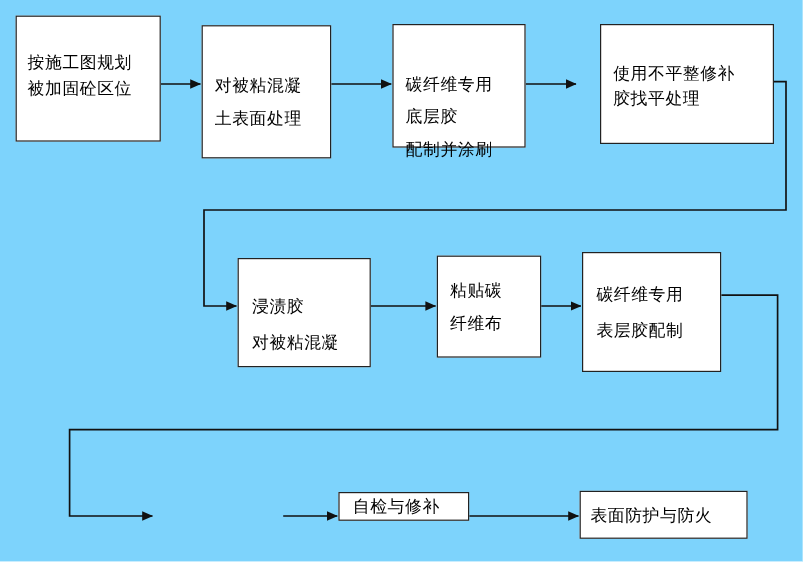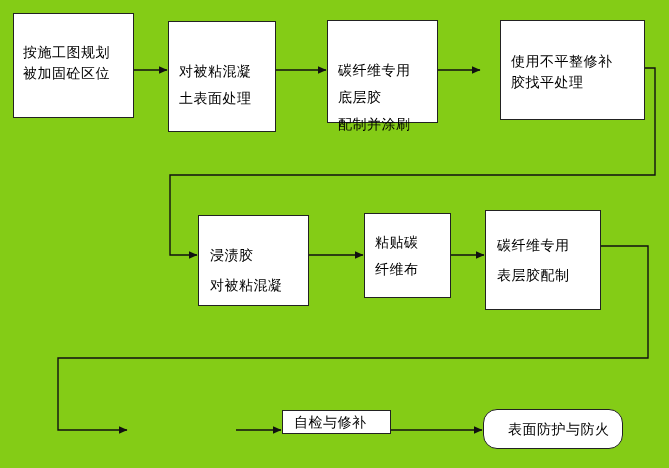--- a/index.html
+++ b/index.html
@@ -4,21 +4,21 @@
 <style>
   html, body {
     margin: 0;
     padding: 0;
     background: #ffffff;
   }
   #canvas {
     position: relative;
     width: 669px;
     height: 468px;
-    background: #84cc16;
+    background: #7dd3fc;
     font-family: "Liberation Sans", "DejaVu Sans", sans-serif;
     overflow: hidden;
   }
   #flow-svg {
     position: absolute;
     left: 0;
     top: 0;
     width: 669px;
     height: 468px;
   }
@@ -113,17 +113,17 @@
   <div class="node center-v lh-wide" style="left:485px; top:210px; width:116px; height:100px; padding-left:11px;">
     <span class="node-label">碳纤维专用
 表层胶配制</span>
   </div>
 
 
   <div class="node center-v" style="left:282px; top:410px; width:109px; height:24px; padding-left:11px;">
     <span class="node-label">自检与修补</span>
   </div>
 
-  <div class="node center-v" style="left:483px; top:409px; width:140px; height:40px; padding-left:24px;border-radius:14px;">
+  <div class="node center-v" style="left:483px; top:409px; width:140px; height:40px; padding-left:8px;">
     <span class="node-label">表面防护与防火</span>
   </div>
 
 </div>
 
 </body></html>

